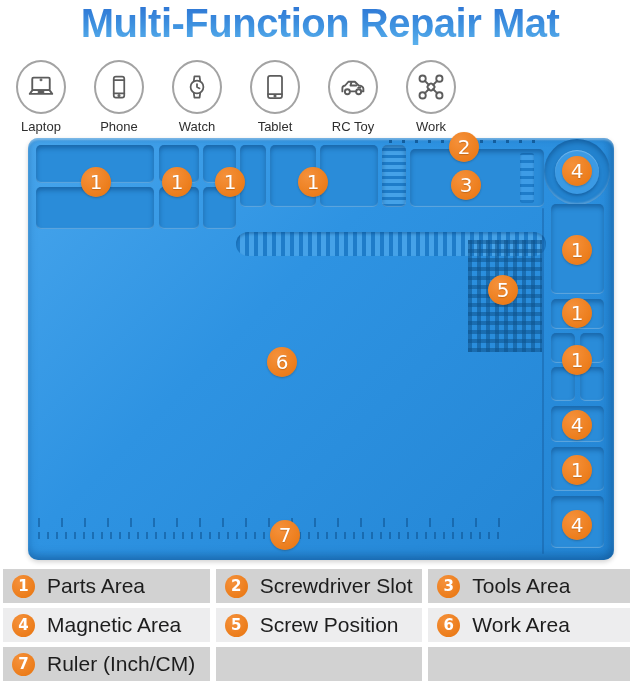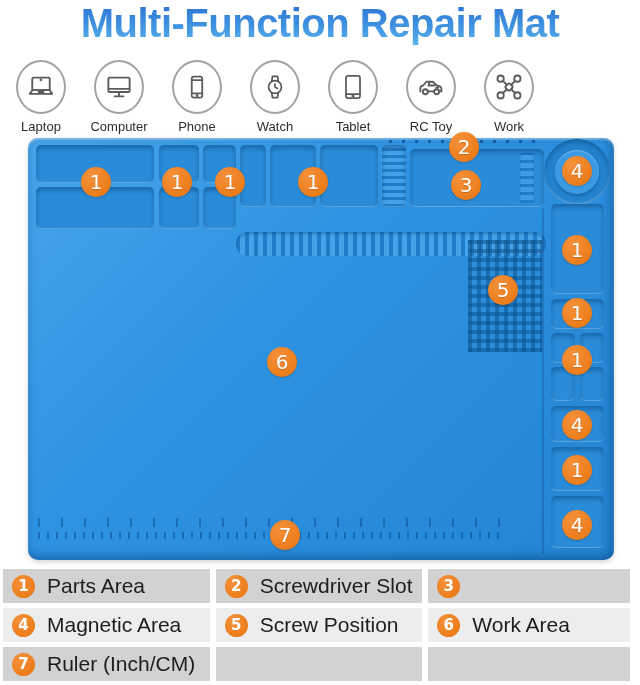--- a/index.html
+++ b/index.html
@@ -122,31 +122,20 @@
     <div class="device">
       <div class="oval">
         <svg width="32" height="30" viewBox="0 0 24 24">
             <rect x="5" y="4.5" width="14" height="10" rx="1"></rect>
             <circle cx="12" cy="6.3" r="0.4"></circle>
             <path d="M3 17.5 L5.2 14.5 H18.8 L21 17.5 Z"></path>
             <line x1="10" y1="16" x2="14" y2="16"></line>
           </svg>
       </div>
       <div class="lbl">Laptop</div>
-    </div>
-    <div class="device">
-      <div class="oval">
-        <svg width="32" height="30" viewBox="0 0 24 24">
-            <rect x="3.5" y="4.5" width="17" height="11.5" rx="1"></rect>
-            <line x1="3.5" y1="13.5" x2="20.5" y2="13.5"></line>
-            <line x1="12" y1="16" x2="12" y2="19"></line>
-            <line x1="8.5" y1="19.5" x2="15.5" y2="19.5"></line>
-          </svg>
-      </div>
-      <div class="lbl">Computer</div>
     </div>
     <div class="device">
       <div class="oval">
         <svg width="28" height="30" viewBox="0 0 24 24">
             <rect x="7.5" y="3" width="9" height="18" rx="1.8"></rect>
             <line x1="7.5" y1="6" x2="16.5" y2="6"></line>
             <line x1="7.5" y1="17.5" x2="16.5" y2="17.5"></line>
             <circle cx="12" cy="19.3" r="0.6"></circle>
           </svg>
       </div>
@@ -264,20 +253,21 @@
     <div class="cell gray">
       <span class="badge">1</span>
       <span class="txt">Parts Area</span>
     </div>
     <div class="cell gray">
       <span class="badge">2</span>
       <span class="txt">Screwdriver Slot</span>
     </div>
     <div class="cell gray">
       <span class="badge">3</span>
+      <span class="txt">Tools Area</span>
     </div>
     <div class="cell light">
       <span class="badge">4</span>
       <span class="txt">Magnetic Area</span>
     </div>
     <div class="cell light">
       <span class="badge">5</span>
       <span class="txt">Screw Position</span>
     </div>
     <div class="cell light">

